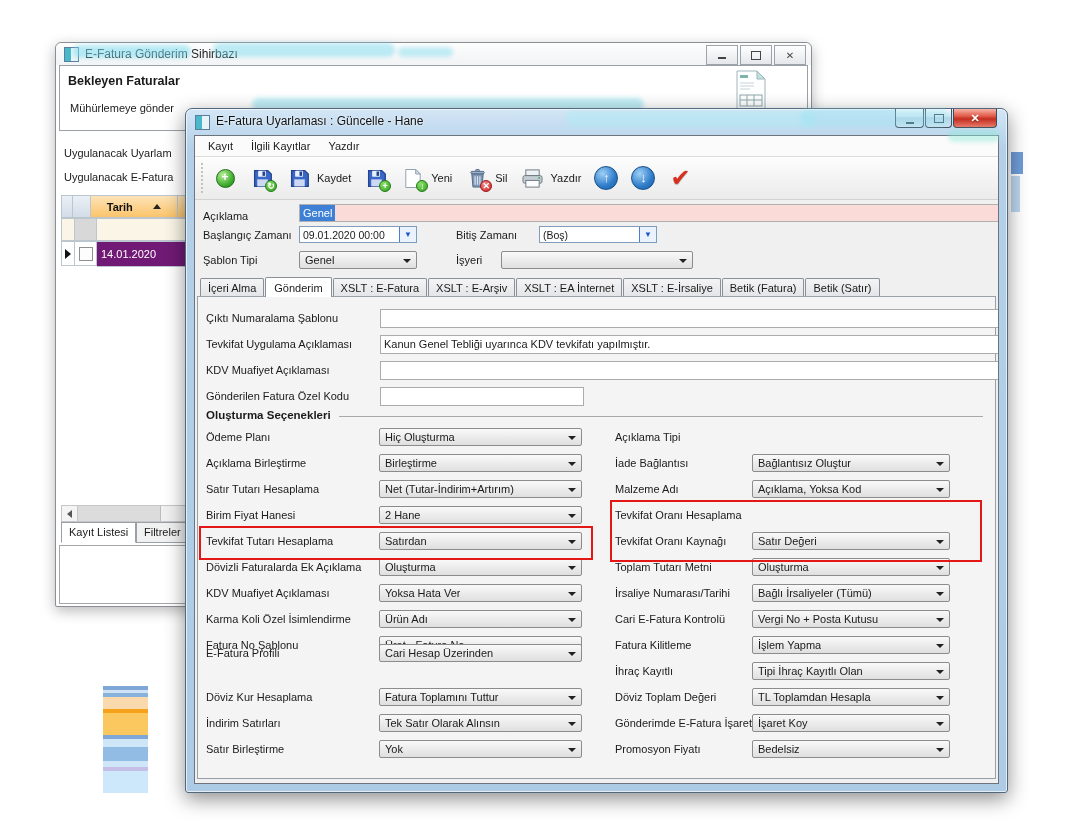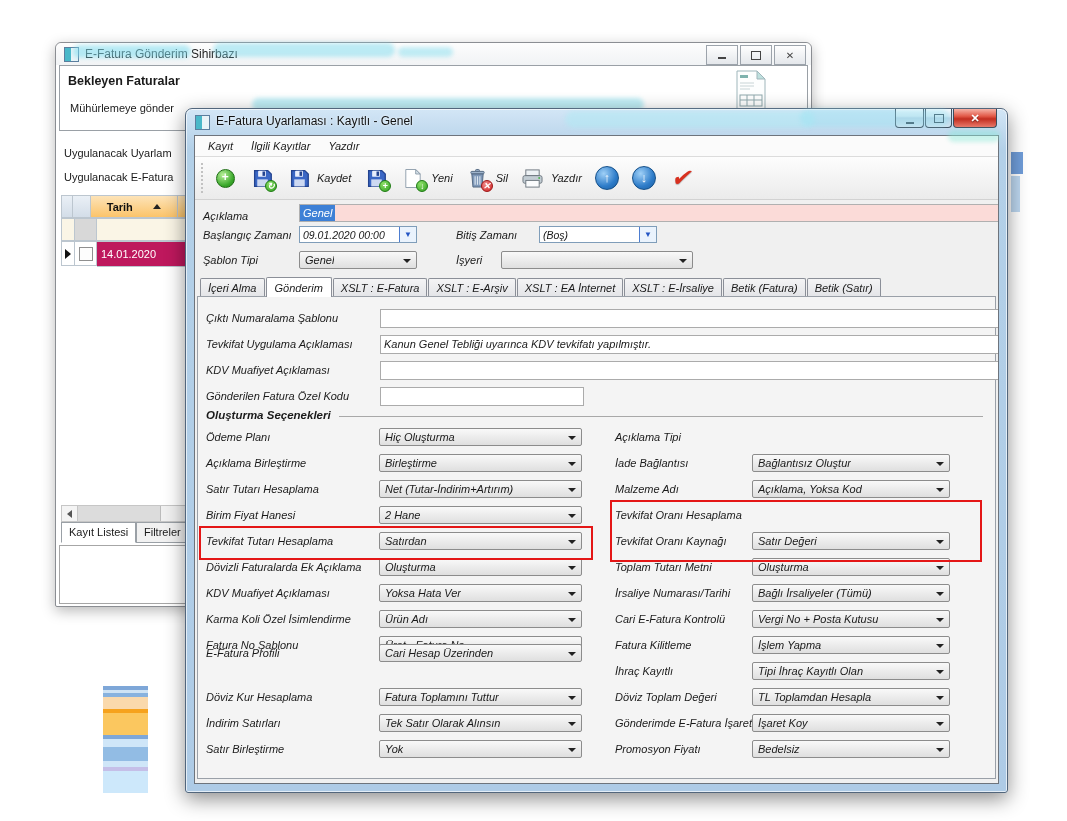--- a/index.html
+++ b/index.html
@@ -35,21 +35,21 @@
   .gcell{border:1px solid #bcc6cf;border-left:none;box-sizing:border-box;height:23px;}
   .gcell.first{border-left:1px solid #bcc6cf;}
   .hdr-narrow{background:linear-gradient(#eaf0f6,#d3dde8);}
   .hdr-orange{background:linear-gradient(#fde3b8,#fbc46a);display:flex;align-items:center;
               font-weight:bold;padding:0 16px;box-sizing:border-box;color:#111;}
   .sort-up{width:0;height:0;border-left:4px solid transparent;border-right:4px solid transparent;
            border-bottom:5px solid #222;margin-left:auto;}
   .c1{width:14px;} .c2{width:22px;} .c3{width:100px;} .c4{width:14px;overflow:hidden;}
   .filter-cream{background:#faf5e6;} .filter-gray{background:#d8d8d8;}
   .drow .gcell{height:25px;}
-  .cell-blue{background:#be185d;color:#fff;display:flex;align-items:center;padding:12px 4px;box-sizing:border-box;}
+  .cell-blue{background:#701a75;color:#fff;display:flex;align-items:center;padding:12px 4px;box-sizing:border-box;}
   .rec-arrow{width:0;height:0;border-top:5px solid transparent;border-bottom:5px solid transparent;
              border-left:6px solid #111;margin:7px 0 0 3px;}
   .chk{width:12px;height:12px;background:#fdfdfd;border:1px solid #8f8f8f;margin:5px auto;}
   
   .hscroll{position:absolute;left:5px;top:462px;width:140px;height:15px;background:#f0f0f0;border:1px solid #c6c6c6;display:flex;}
   .sbtn{width:15px;height:100%;display:flex;align-items:center;justify-content:center;border-right:1px solid #c6c6c6;background:#f4f4f4;}
   .tri-left{width:0;height:0;border-top:4px solid transparent;border-bottom:4px solid transparent;border-right:5px solid #555;}
   .sthumb{width:82px;height:100%;background:#dcdcdc;border-right:1px solid #bbb;}
   .btab{position:absolute;top:479px;height:21px;box-sizing:border-box;border:1px solid #9aa0a6;
         padding:3px 7px 0 7px;background:#f1f1f1;}
@@ -66,21 +66,21 @@
   .fg-title{position:absolute;left:30px;top:5px;font-size:12px;color:#111;text-shadow:0 0 3px #fff;}
   .fg-caps{position:absolute;right:10px;top:0;display:flex;gap:1px;}
   .cap{height:19px;border:1px solid #3c4c5c;border-top:none;border-radius:0 0 4px 4px;box-sizing:border-box;
        background:linear-gradient(#f6fafd,#dce9f3 40%,#bcd2e4 50%,#d3e4f0);
        display:flex;align-items:center;justify-content:center;}
   .cap.close{background:linear-gradient(#f6b3a7,#e25948 40%,#c22e20 55%,#e9796a);color:#fff;
        font-weight:bold;font-size:11px;text-shadow:0 1px 1px rgba(0,0,0,.4);}
   .cap .glyph-min{margin-top:9px;background:#2a3a4a;}
   .cap .glyph-max{border-color:#2a3a4a;}
   .fg-content{position:absolute;left:8px;right:8px;top:26px;bottom:8px;background:#f0f0f0;
-       border:1px solid #6e747c;overflow:hidden;font-style:italic;}
+       border:1px solid #6e747c;overflow:hidden;}
   
   .menubar{height:20px;background:#fbfbfb;border-bottom:1px solid #dcdcdc;display:flex;align-items:center;padding-left:4px;}
   .menu-item{padding:0 9px;line-height:20px;}
   .toolbar{height:42px;background:linear-gradient(#fdfdfd,#ebebeb);border-bottom:1px solid #d2d2d2;
        display:flex;align-items:center;gap:13px;padding-left:18px;position:relative;}
   .toolbar::before{content:"";position:absolute;left:6px;top:6px;bottom:6px;width:0;
        border-left:2px dotted #c2c2c2;}
   .tbtn{display:flex;align-items:center;gap:6px;}
   .ticon{position:relative;width:24px;height:24px;display:inline-flex;align-items:center;justify-content:center;}
   .badge{position:absolute;right:-3px;bottom:-2px;width:12px;height:12px;border-radius:50%;color:#fff;
@@ -233,21 +233,21 @@
       <div class="sthumb"></div>
     </div>
     <div class="btab active" style="left:5px">Kayıt Listesi</div>
     <div class="btab" style="left:80px">Filtreler</div>
     <div class="subpanel"></div>
   </div>
 
   <div class="fgwin">
     <div class="fg-titlebar">
       <span class="win-ico"></span>
-      <span class="fg-title">E-Fatura Uyarlaması : Kayıtlı - Genel</span>
+      <span class="fg-title">E-Fatura Uyarlaması : Güncelle - Hane</span>
     </div>
     <div class="fg-caps">
       <div class="cap" style="width:29px">
           <span class="glyph-min"></span>
         </div>
       <div class="cap" style="width:27px">
           <span class="glyph-max"></span>
         </div>
       <div class="cap close" style="width:44px">✕</div>
     </div>

